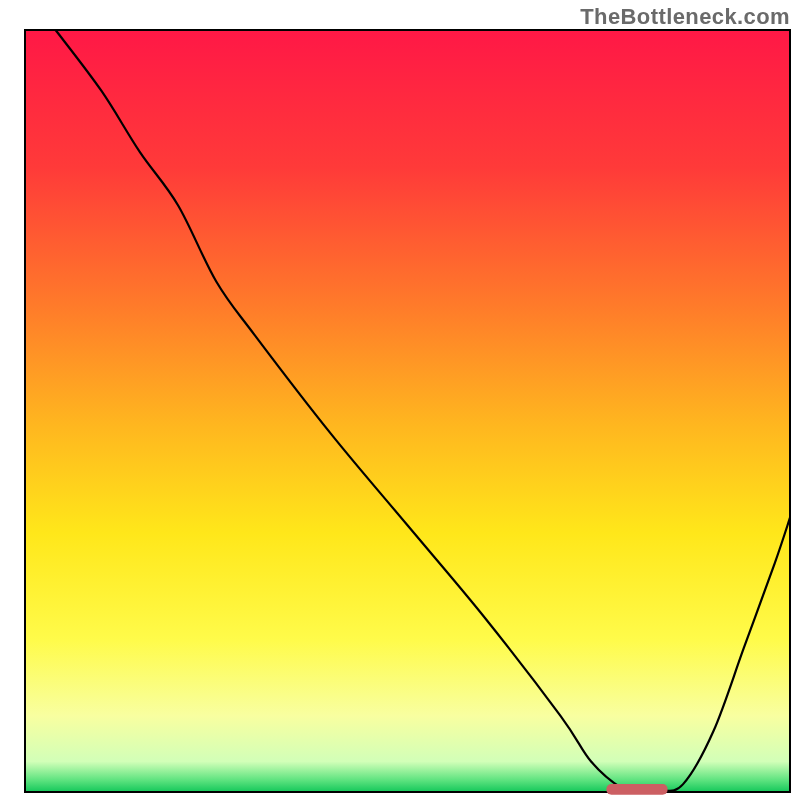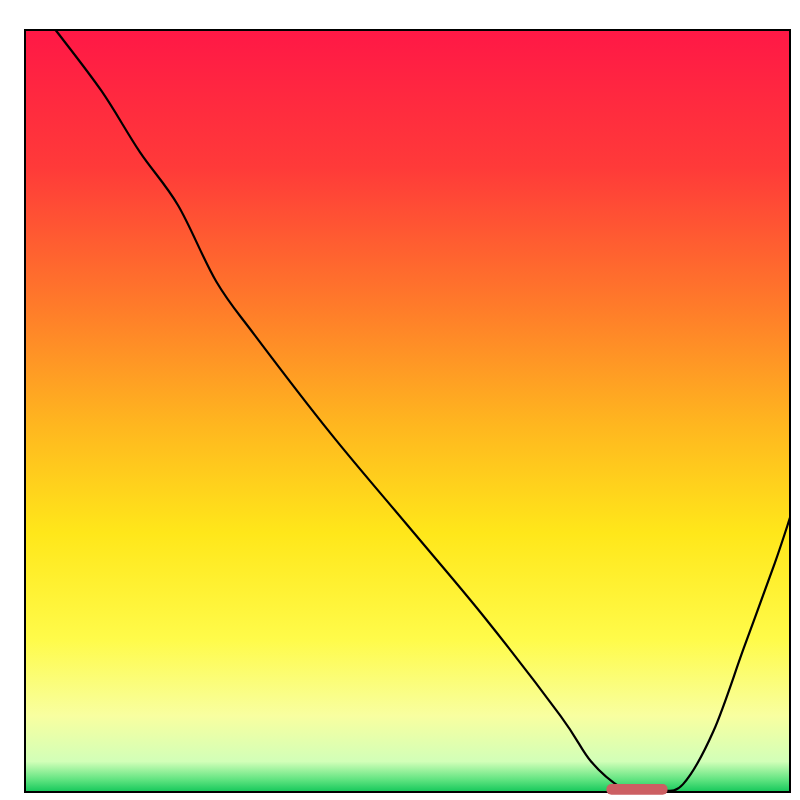--- a/index.html
+++ b/index.html
@@ -25,20 +25,21 @@
     color: #6a6a6a;
     letter-spacing: 0.4px;
     z-index: 5;
   }
   svg { display: block; }
 </style>
 </head>
 <body>
 
 <div id="chart-wrapper">
+  <div id="watermark">TheBottleneck.com</div>
 
   <svg id="chart-svg" width="800" height="800">
     <defs>
       <linearGradient id="bgGrad" x1="0" y1="0" x2="0" y2="1">
           <stop offset="0.00%" stop-color="#ff1846"></stop>
           <stop offset="18.00%" stop-color="#ff3a39"></stop>
           <stop offset="36.00%" stop-color="#ff7a2a"></stop>
           <stop offset="52.00%" stop-color="#ffb71f"></stop>
           <stop offset="66.00%" stop-color="#ffe71a"></stop>
           <stop offset="80.00%" stop-color="#fffb4a"></stop>

